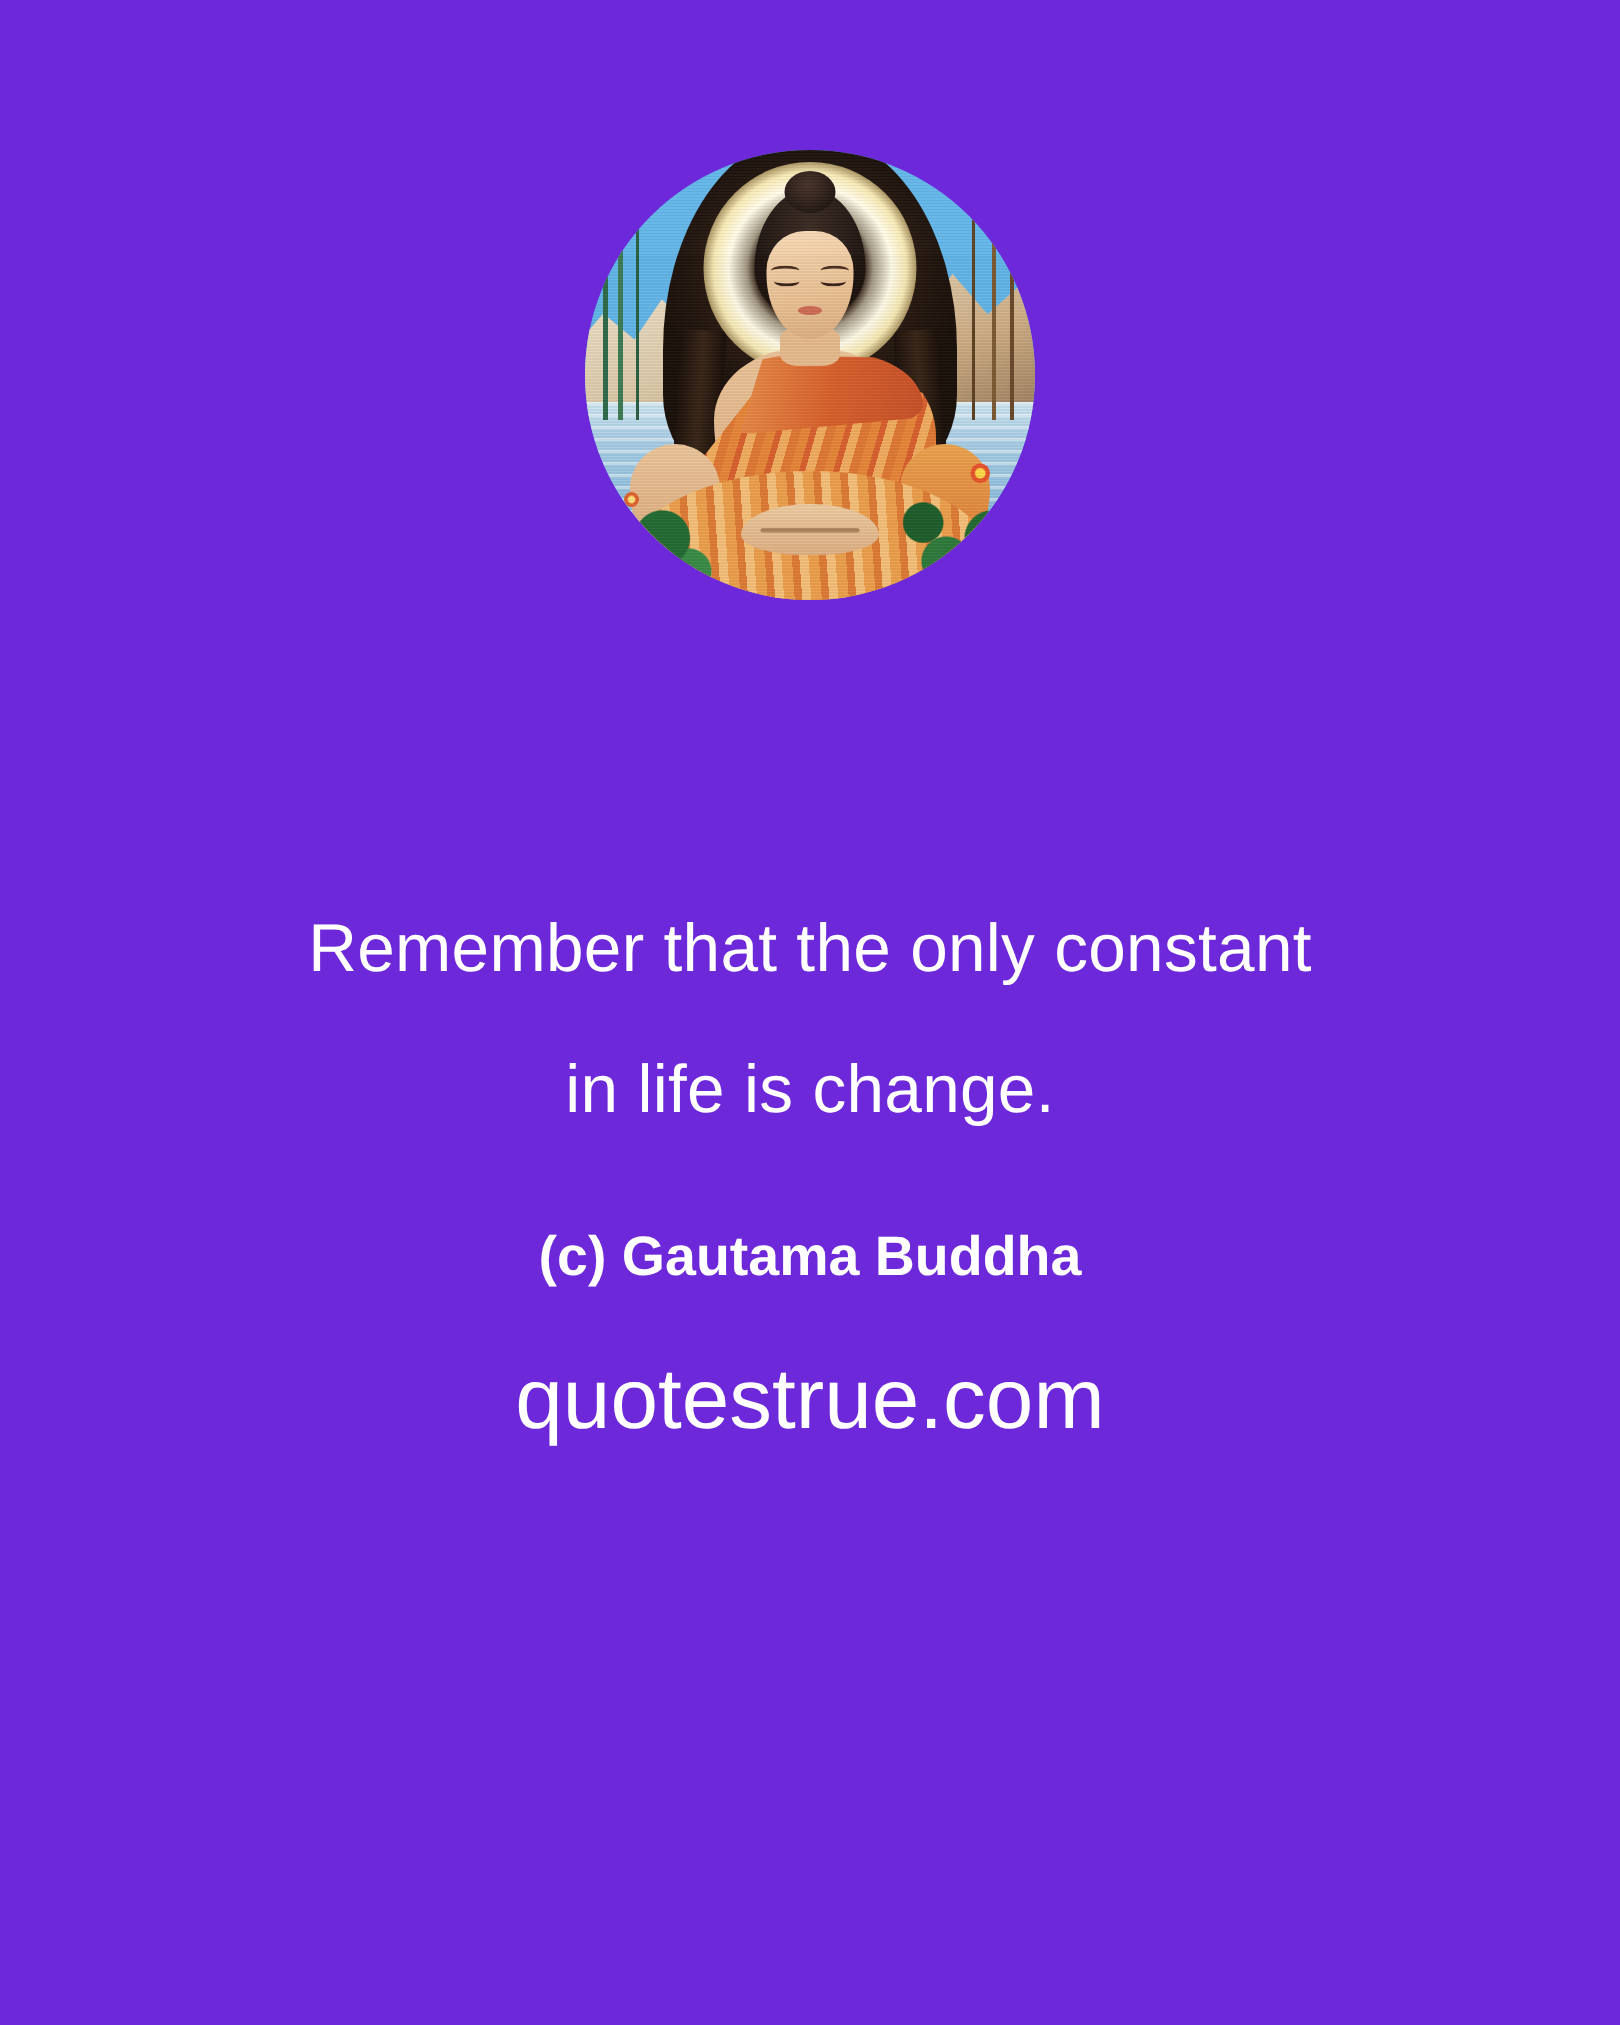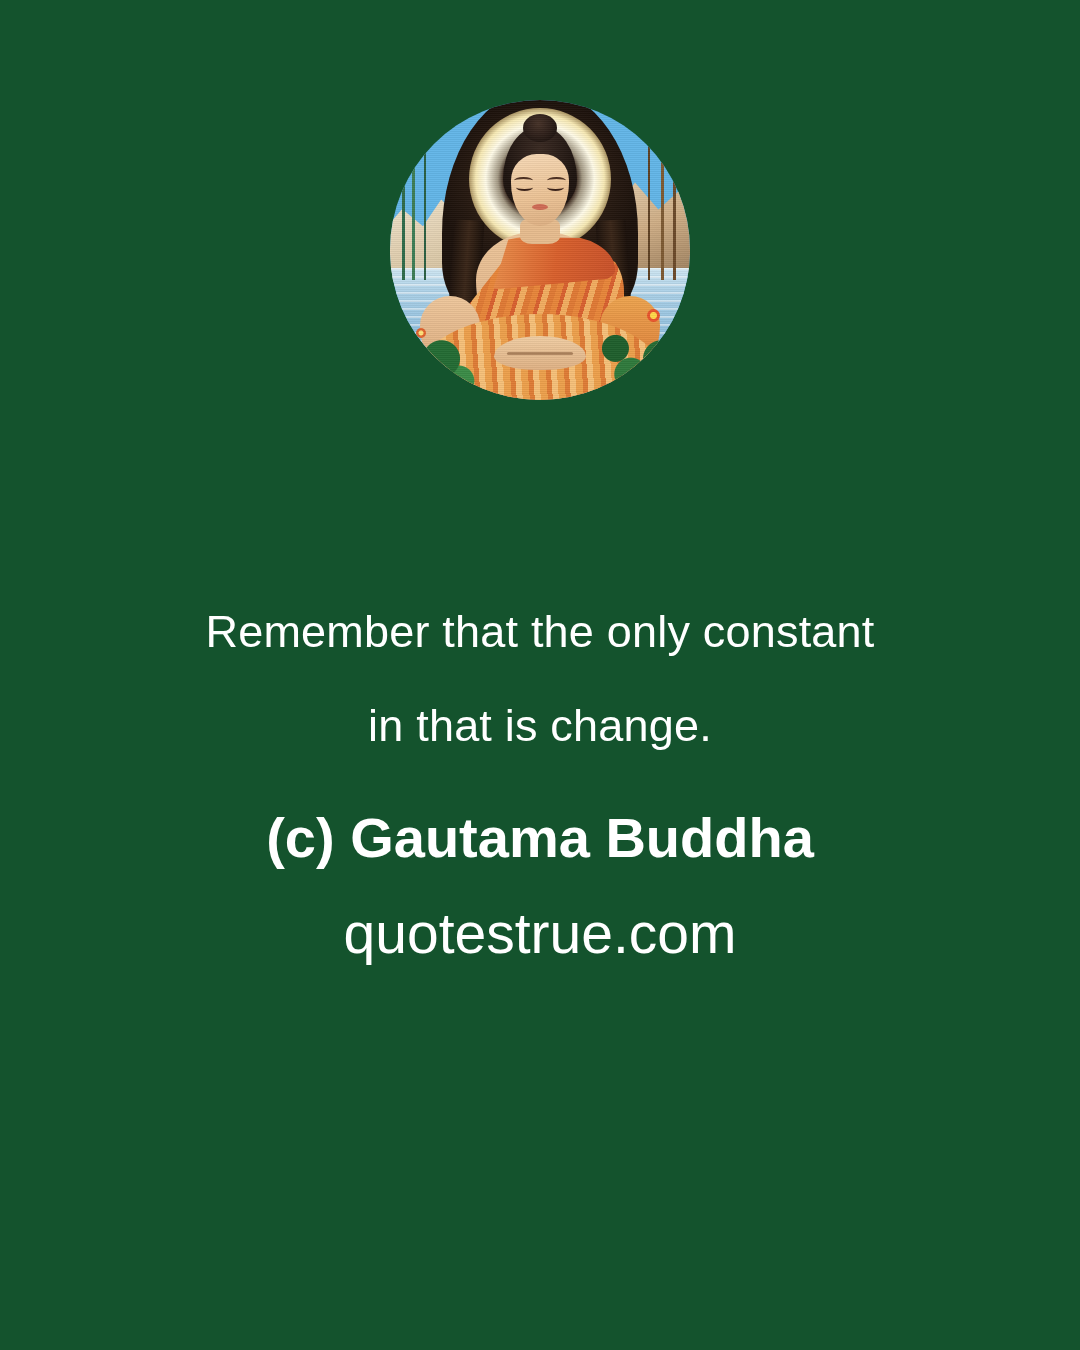--- a/index.html
+++ b/index.html
@@ -10,21 +10,21 @@
     width: 1080px;
     height: 1350px;
     background: #3E5BE4;
     font-family: "Liberation Sans", sans-serif;
     overflow: hidden;
   }
   .poster {
     position: relative;
     width: 1080px;
     height: 1350px;
-    background: #14532d;
+    background: #6d28d9;
     text-decoration: underline;
   }
 
   
   .portrait-wrap {
     position: absolute;
     left: 390px;
     top: 100px;
     width: 300px;
     height: 300px;
@@ -336,21 +336,21 @@
   }
   .quote-line {
     font-size: 45px;
     font-weight: 400;
     line-height: 94px;
     letter-spacing: .2px;
     white-space: nowrap;
   }
   .author {
     margin-top: 38px;
-    font-size: 56px;
+    font-size: 37px;
     font-weight: 700;
     line-height: 54px;
     white-space: nowrap;
   }
   .site {
     margin-top: 42px;
     font-size: 57px;
     font-weight: 400;
     line-height: 52px;
     white-space: nowrap;
@@ -398,18 +398,18 @@
       <div class="foliage-r"></div>
       <div class="flower"></div>
       <div class="flower2"></div>
 
       <div class="grain"></div>
     </div>
   </div>
 
   <div class="text-block">
     <div class="quote-line">Remember that the only constant</div>
-    <div class="quote-line">in that is change.</div>
+    <div class="quote-line">in life is change.</div>
     <div class="author">(c) Gautama Buddha</div>
     <div class="site">quotestrue.com</div>
   </div>
 
 </div>
 
 </body></html>

